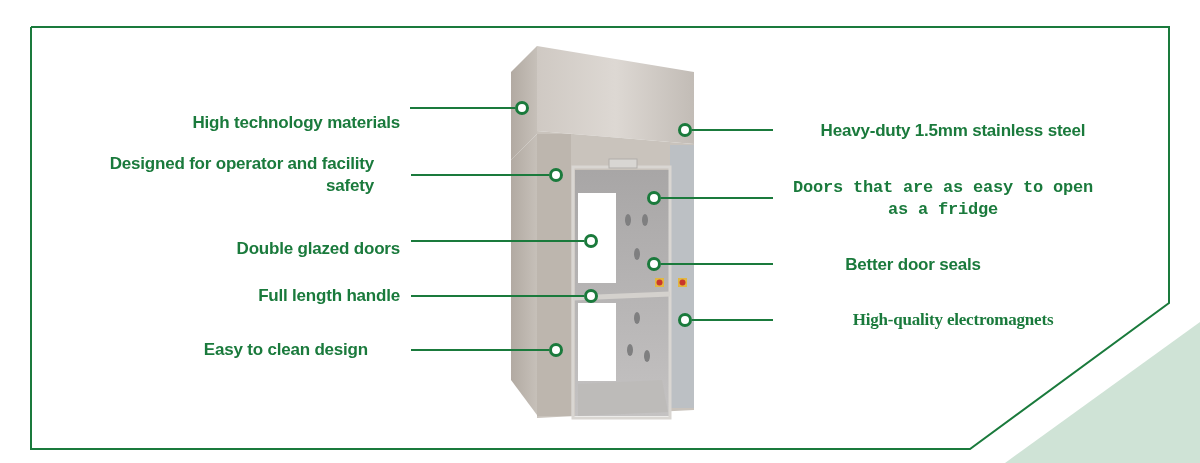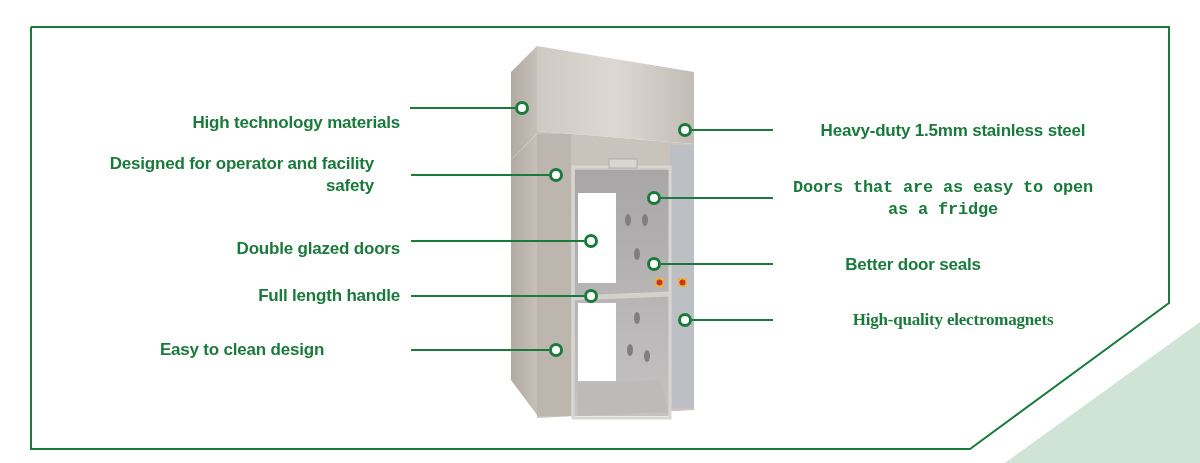--- a/index.html
+++ b/index.html
@@ -94,18 +94,18 @@
     <circle cx="654" cy="198" r="5.5"></circle>
     <circle cx="654" cy="264" r="5.5"></circle>
     <circle cx="685" cy="320" r="5.5"></circle>
   </g>
 </svg>
 
 <div class="label left" style="right:800px;top:112px;width:300px;">High technology materials</div>
 <div class="label left" style="right:826px;top:153px;width:300px;">Designed for operator and facility safety</div>
 <div class="label left" style="right:800px;top:230px;width:300px;margin-top:8px;">Double glazed doors</div>
 <div class="label left" style="right:800px;top:285px;width:300px;">Full length handle</div>
-<div class="label left" style="right:808px;top:339px;width:300px;text-align:center;">Easy to clean design</div>
+<div class="label left" style="right:832px;top:339px;width:300px;">Easy to clean design</div>
 
 <div class="label right" style="left:788px;top:120px;width:330px;">Heavy-duty 1.5mm stainless steel</div>
 <div class="label right" style="left:788px;top:177px;width:310px;font-family:Liberation Mono, monospace;">Doors that are as easy to open as a fridge</div>
 <div class="label right" style="left:748px;top:254px;width:330px;">Better door seals</div>
 <div class="label right" style="left:788px;top:309px;width:330px;font-family:Liberation Serif, serif;">High-quality electromagnets</div>
 
 </body></html>

